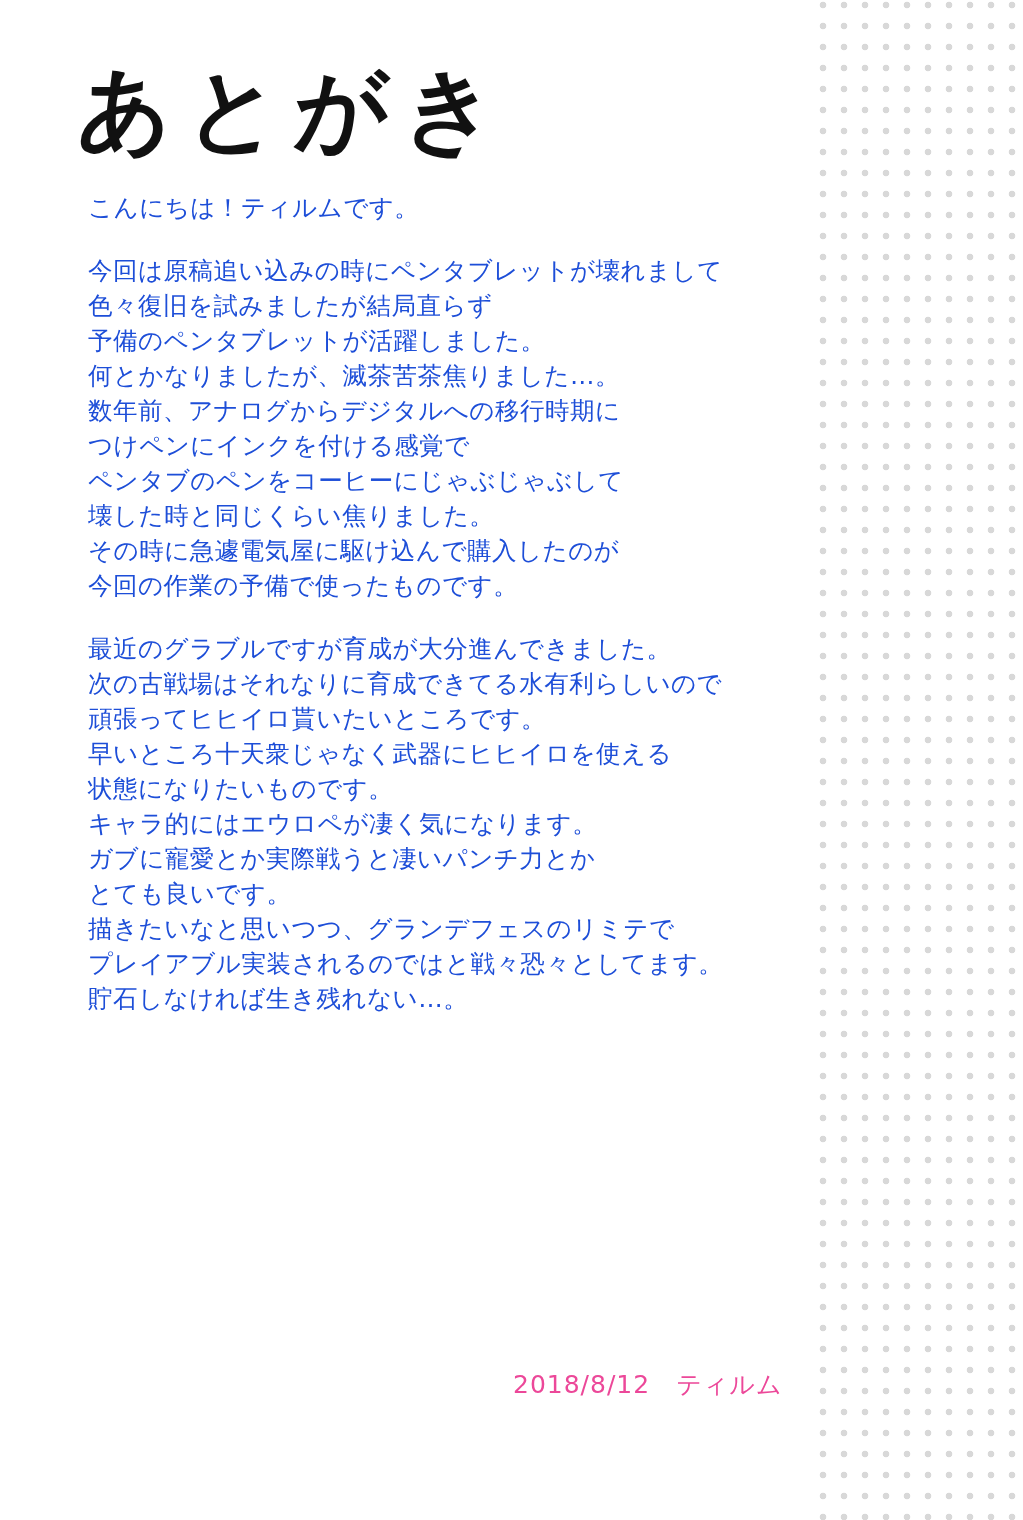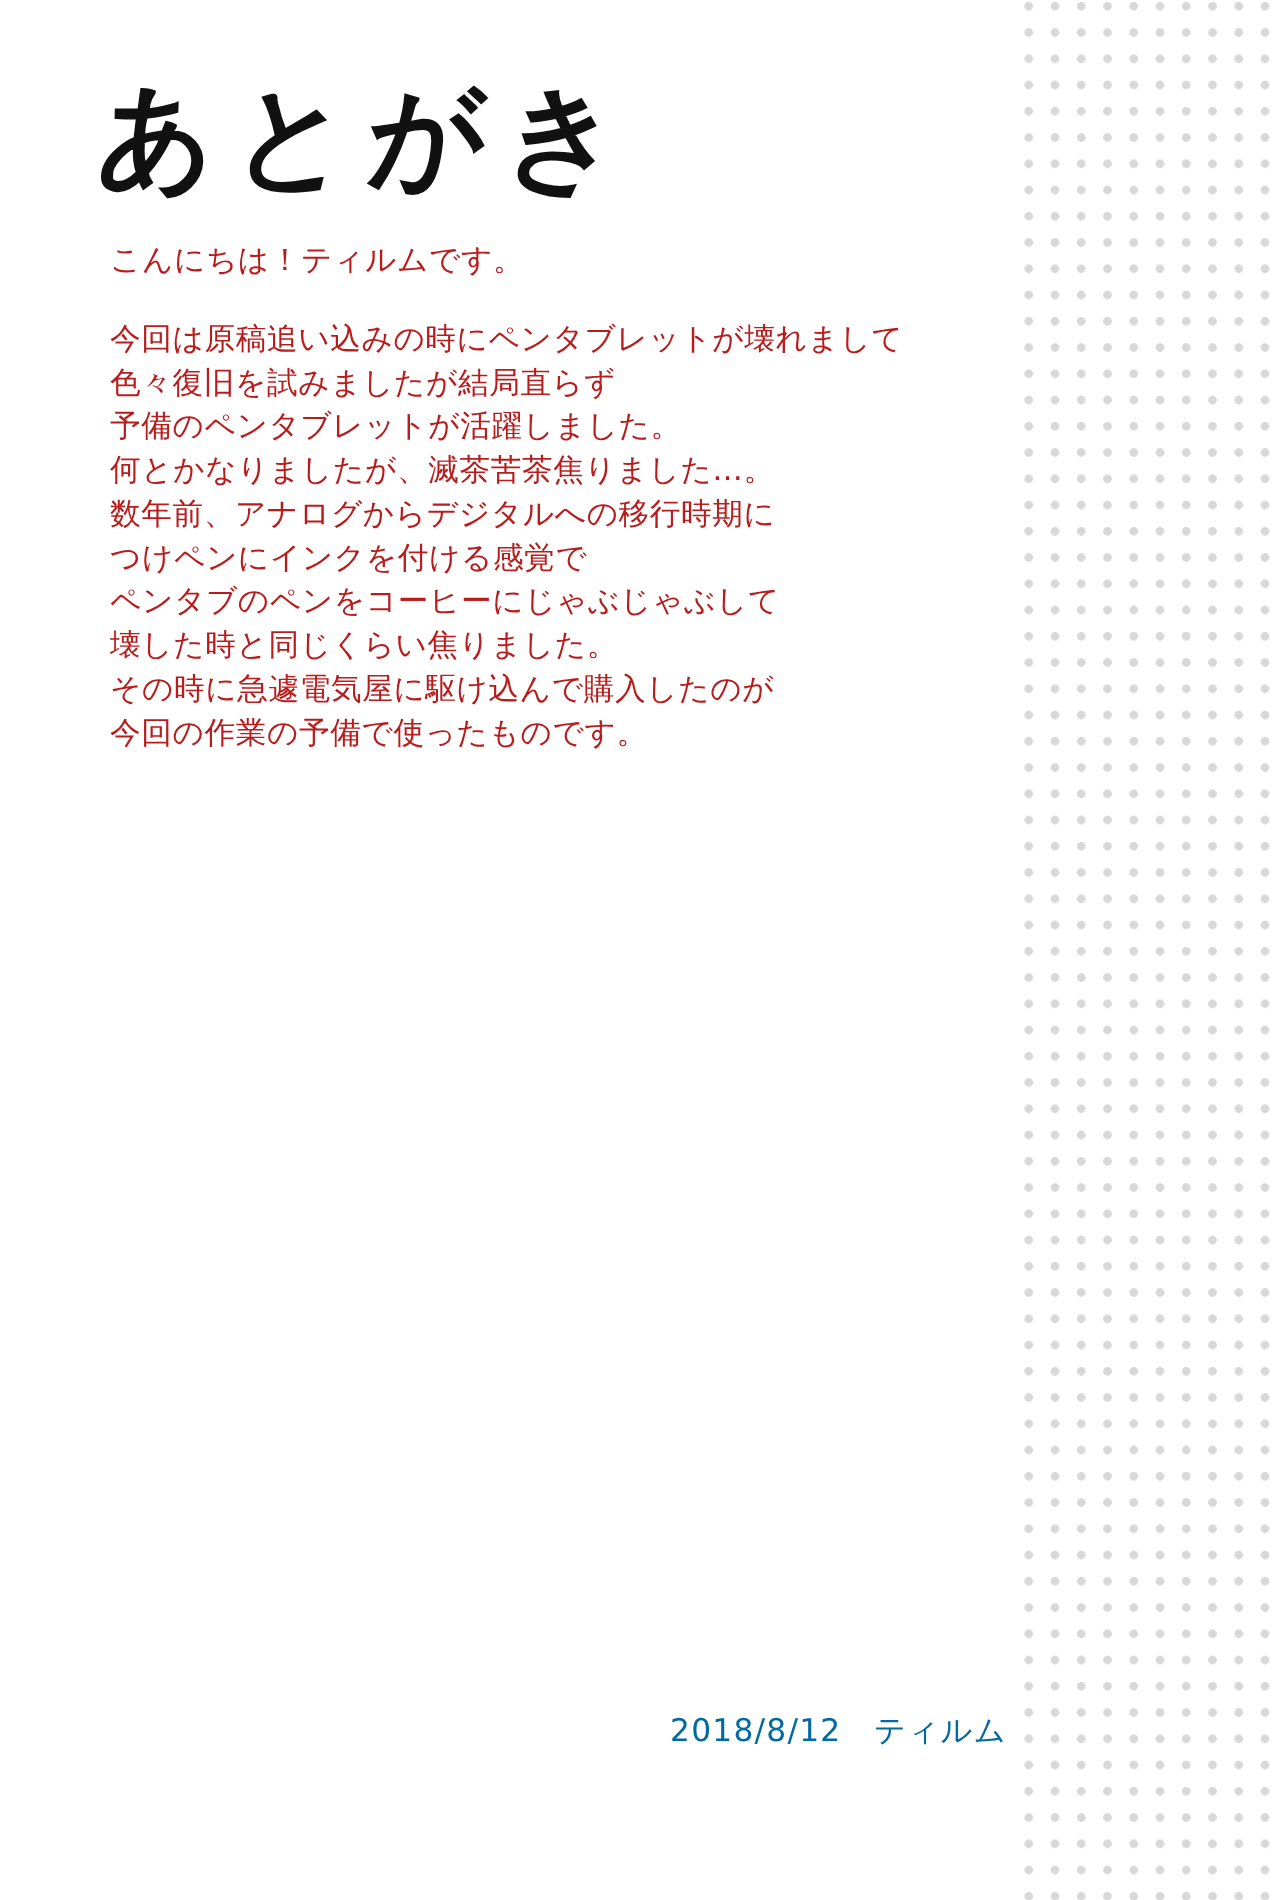--- a/index.html
+++ b/index.html
@@ -53,38 +53,38 @@
   }
 
   
   .body-text {
     position: absolute;
     left: 88px;
     top: 190px;
     width: 700px;
     font-size: 24.5px;
     line-height: 35px;
-    color: #b91c1c;
+    color: #1d4ed8;
     letter-spacing: 0.5px;
   }
 
   .para {
     margin: 0 0 28px 0;
     white-space: pre-line;
   }
   .para:last-child { margin-bottom: 0; }
 
   
   .signature {
     position: absolute;
-    left: 536px;
+    left: 513px;
     top: 1368px;
     font-size: 25px;
     letter-spacing: 1px;
-    color: #0369a1;
+    color: #ec4899;
     white-space: pre;
   }
 </style>
 </head>
 <body>
 
 <div class="page">
 
   <div class="dot-band"></div>
 
@@ -95,17 +95,28 @@
     <p class="para">今回は原稿追い込みの時にペンタブレットが壊れまして
 色々復旧を試みましたが結局直らず
 予備のペンタブレットが活躍しました。
 何とかなりましたが、滅茶苦茶焦りました…。
 数年前、アナログからデジタルへの移行時期に
 つけペンにインクを付ける感覚で
 ペンタブのペンをコーヒーにじゃぶじゃぶして
 壊した時と同じくらい焦りました。
 その時に急遽電気屋に駆け込んで購入したのが
 今回の作業の予備で使ったものです。</p>
+    <p class="para">最近のグラブルですが育成が大分進んできました。
+次の古戦場はそれなりに育成できてる水有利らしいので
+頑張ってヒヒイロ貰いたいところです。
+早いところ十天衆じゃなく武器にヒヒイロを使える
+状態になりたいものです。
+キャラ的にはエウロペが凄く気になります。
+ガブに寵愛とか実際戦うと凄いパンチ力とか
+とても良いです。
+描きたいなと思いつつ、グランデフェスのリミテで
+プレイアブル実装されるのではと戦々恐々としてます。
+貯石しなければ生き残れない…。</p>
   </div>
 
   <div class="signature">2018/8/12　ティルム</div>
 
 </div>
 
 </body></html>

